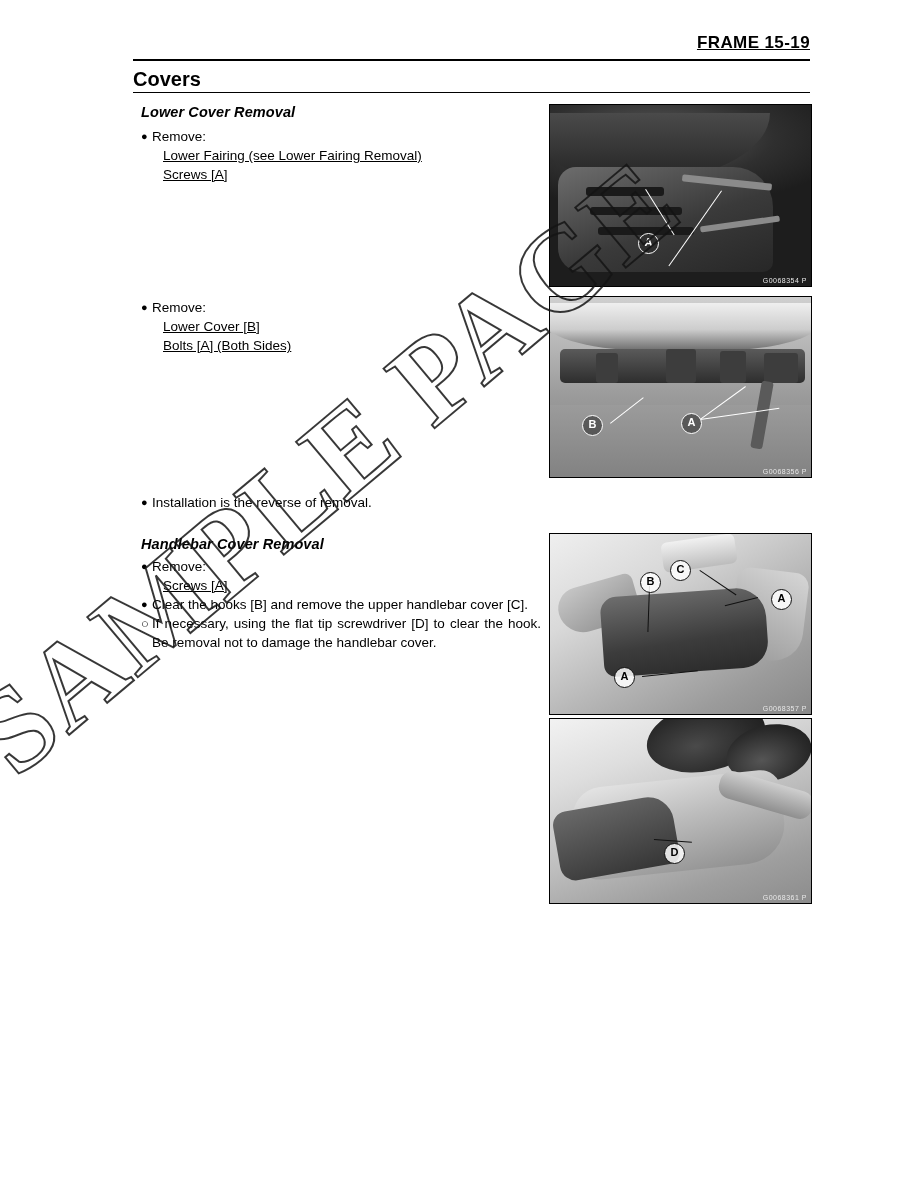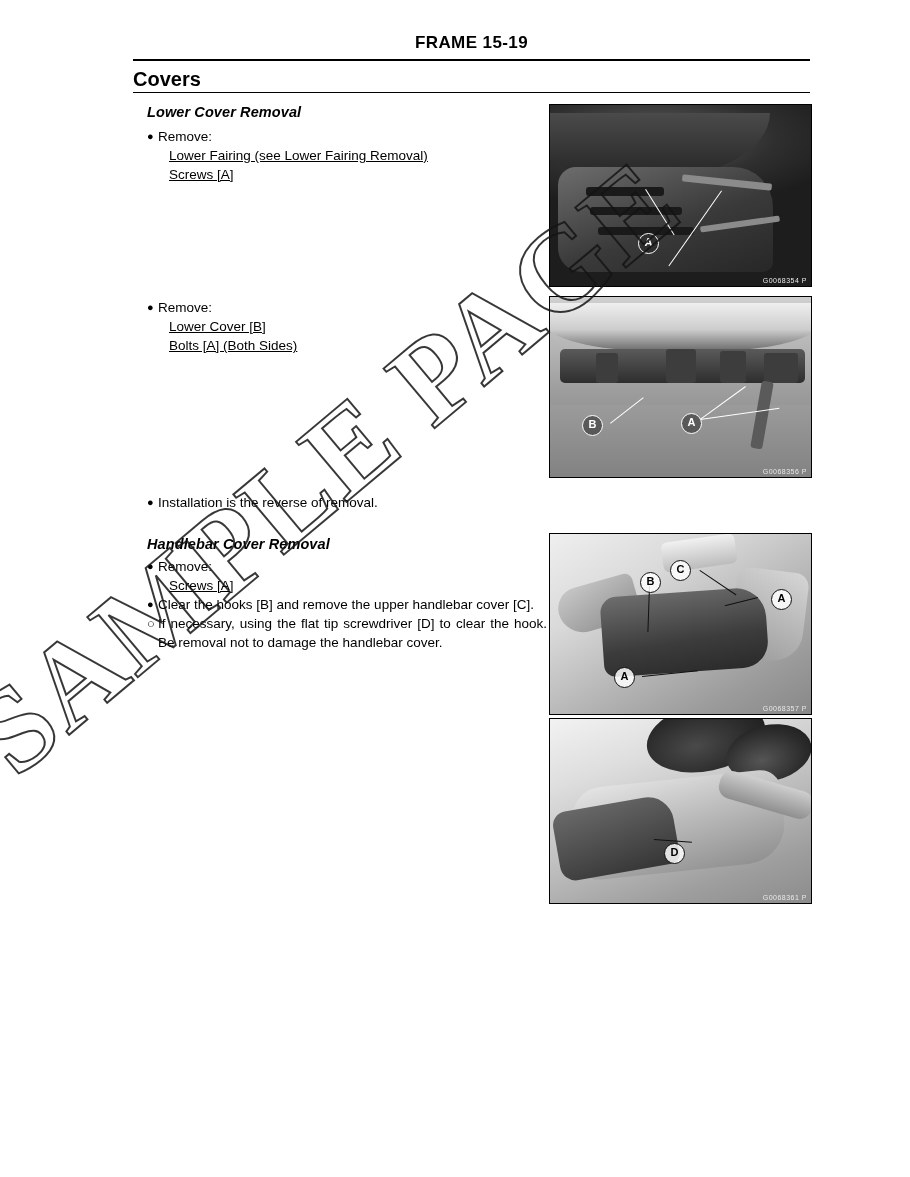--- a/index.html
+++ b/index.html
@@ -23,21 +23,22 @@
     height: 1177px;
     background: #ffffff;
   }
 
   
   .header {
     position: absolute;
     left: 133px;
     top: 33px;
     width: 677px;
-    text-align: center;
+    text-align: right;
+    text-decoration: underline;
   }
   .header-title {
     font-size: 17px;
     font-weight: bold;
     letter-spacing: 0.4px;
   }
   .header-rule {
     position: absolute;
     left: 133px;
     top: 59px;
@@ -100,21 +101,21 @@
   .justify {
     text-align: justify;
   }
 
   
   #block-lcr { top: 104px; }
   #block-lcr-2 { top: 298px; }
   #block-lci { top: 488px; }
   #block-hcr { top: 536px; }
 
-  .text-block { position: absolute; left: 147px; width: 400px; }
+  .text-block { position: absolute; left: 141px; width: 400px; }
 
   
   .figure {
     position: absolute;
     border: 1px solid #000000;
     overflow: hidden;
     background: #9a9a9a;
   }
   .fig-code {
     position: absolute;

